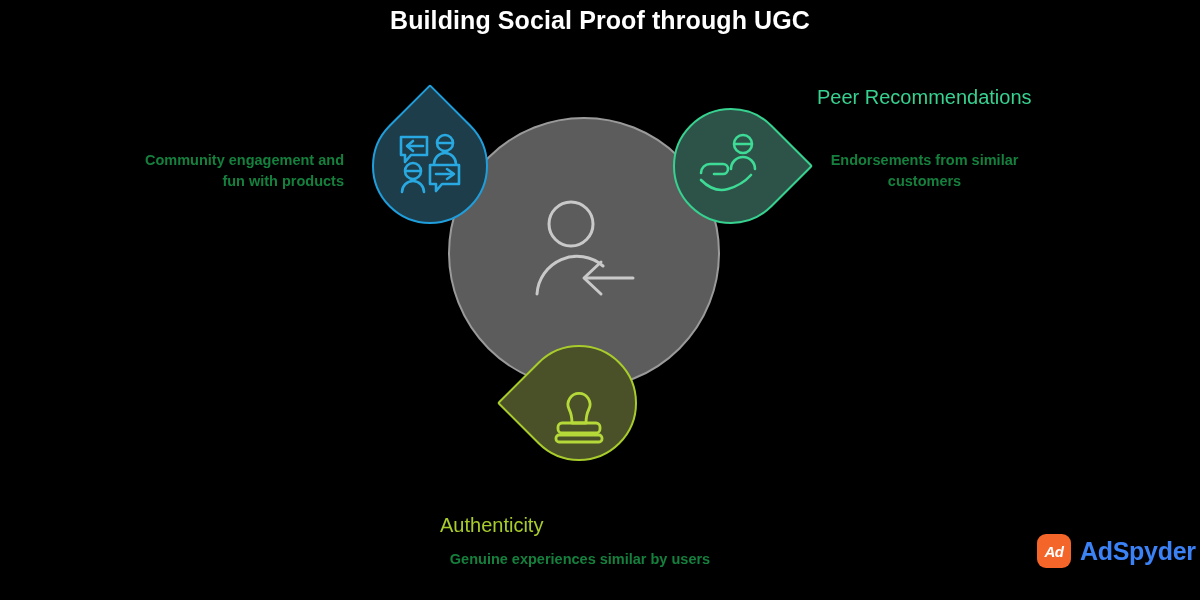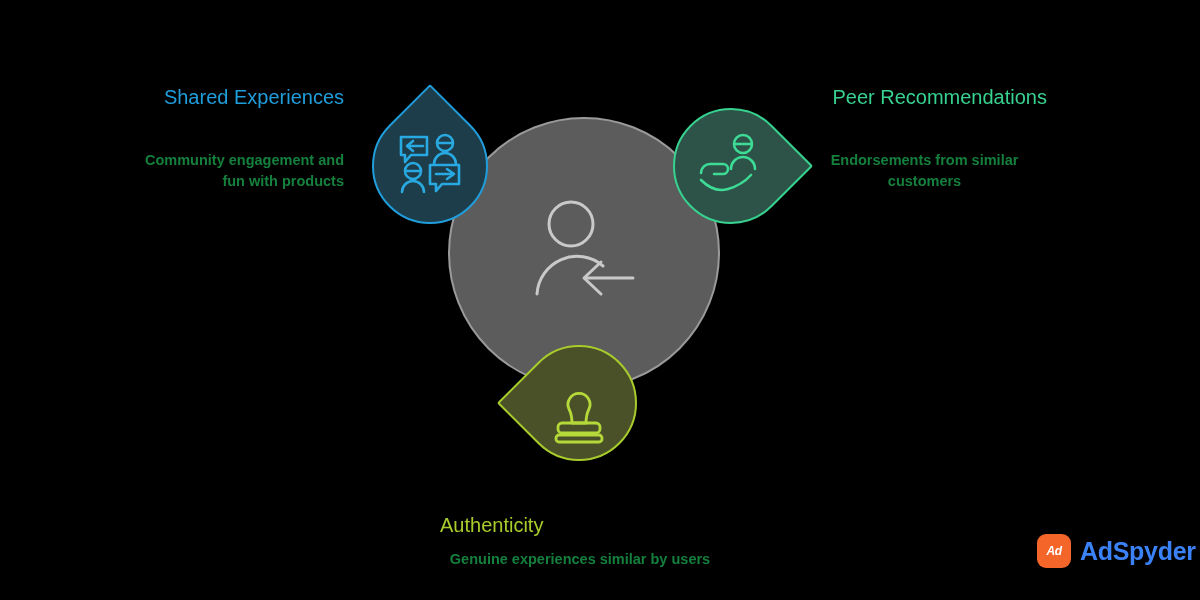--- a/index.html
+++ b/index.html
@@ -132,21 +132,21 @@
     left: 144px;
     top: 150px;
     width: 200px;
     text-align: right;
   }
 
   .lbl-peer-title {
     left: 817px;
     top: 84px;
     width: 230px;
-    text-align: right;
+    text-align: left;
     color: #37d190;
   }
   .lbl-peer-desc {
     left: 817px;
     top: 150px;
     width: 215px;
     text-align: center;
   }
 
   .lbl-auth-title {
@@ -180,37 +180,38 @@
     position: relative;
     flex: 0 0 auto;
   }
   .brand-mark-text {
     position: absolute;
     inset: 0;
     display: flex;
     align-items: center;
     justify-content: center;
     color: #ffffff;
-    font-size: 12px;
+    font-size: 15px;
     font-style: italic;
     font-weight: bold;
     letter-spacing: -0.5px;
   }
   .brand-name {
     color: #3b82f6;
     font-size: 25px;
     font-weight: bold;
     letter-spacing: -0.3px;
   }
 </style>
 </head>
 <body>
 
 <div class="canvas">
 
+  <div class="title">Building Social Proof through UGC</div>
 
   <div class="stage">
 
     <div class="center-circle"></div>
     <svg class="center-icon" viewBox="0 0 110 110">
       <circle cx="42" cy="28" r="22" fill="none" stroke="#c9c9c9" stroke-width="3"></circle>
       <path d="M8 98 A40 40 0 0 1 74 70" fill="none" stroke="#c9c9c9" stroke-width="3" stroke-linecap="round"></path>
       <line x1="104" y1="82" x2="56" y2="82" stroke="#c9c9c9" stroke-width="3" stroke-linecap="round"></line>
       <polyline points="72,66 55,82 72,98" fill="none" stroke="#c9c9c9" stroke-width="3" stroke-linecap="round" stroke-linejoin="round"></polyline>
     </svg>
@@ -229,21 +230,20 @@
 
         <circle cx="16" cy="40" r="8"></circle>
         <line x1="9" y1="40" x2="23" y2="40"></line>
         <path d="M5 61 a11 11 0 0 1 22 0"></path>
 
         <path d="M33 34 h29 v19 H45 l-6 7 v-7 h-6 z"></path>
         <line x1="39" y1="43" x2="56" y2="43"></line>
         <polyline points="50,38 57,43 50,48"></polyline>
       </g>
     </svg>
-    <div class="node-title lbl-shared-title">Shared Experiences</div>
     <div class="node-desc lbl-shared-desc">Community engagement and fun with products</div>
 
     <div class="pin pin-green"></div>
     <svg class="pin-icon icon-peer" viewBox="0 0 66 66">
       <g fill="none" stroke="#3ddb96" stroke-width="2.6" stroke-linecap="round" stroke-linejoin="round">
         <circle cx="45" cy="13" r="9"></circle>
         <line x1="37" y1="13" x2="53" y2="13"></line>
         <path d="M33 38 a12 12 0 0 1 24 0"></path>
         <path d="M3 42 a9 9 0 0 1 9 -9 h13 a5 5 0 0 1 0 10 h-9"></path>
         <path d="M3 49 q13 13 27 9 q14 -4 23 -14"></path>

